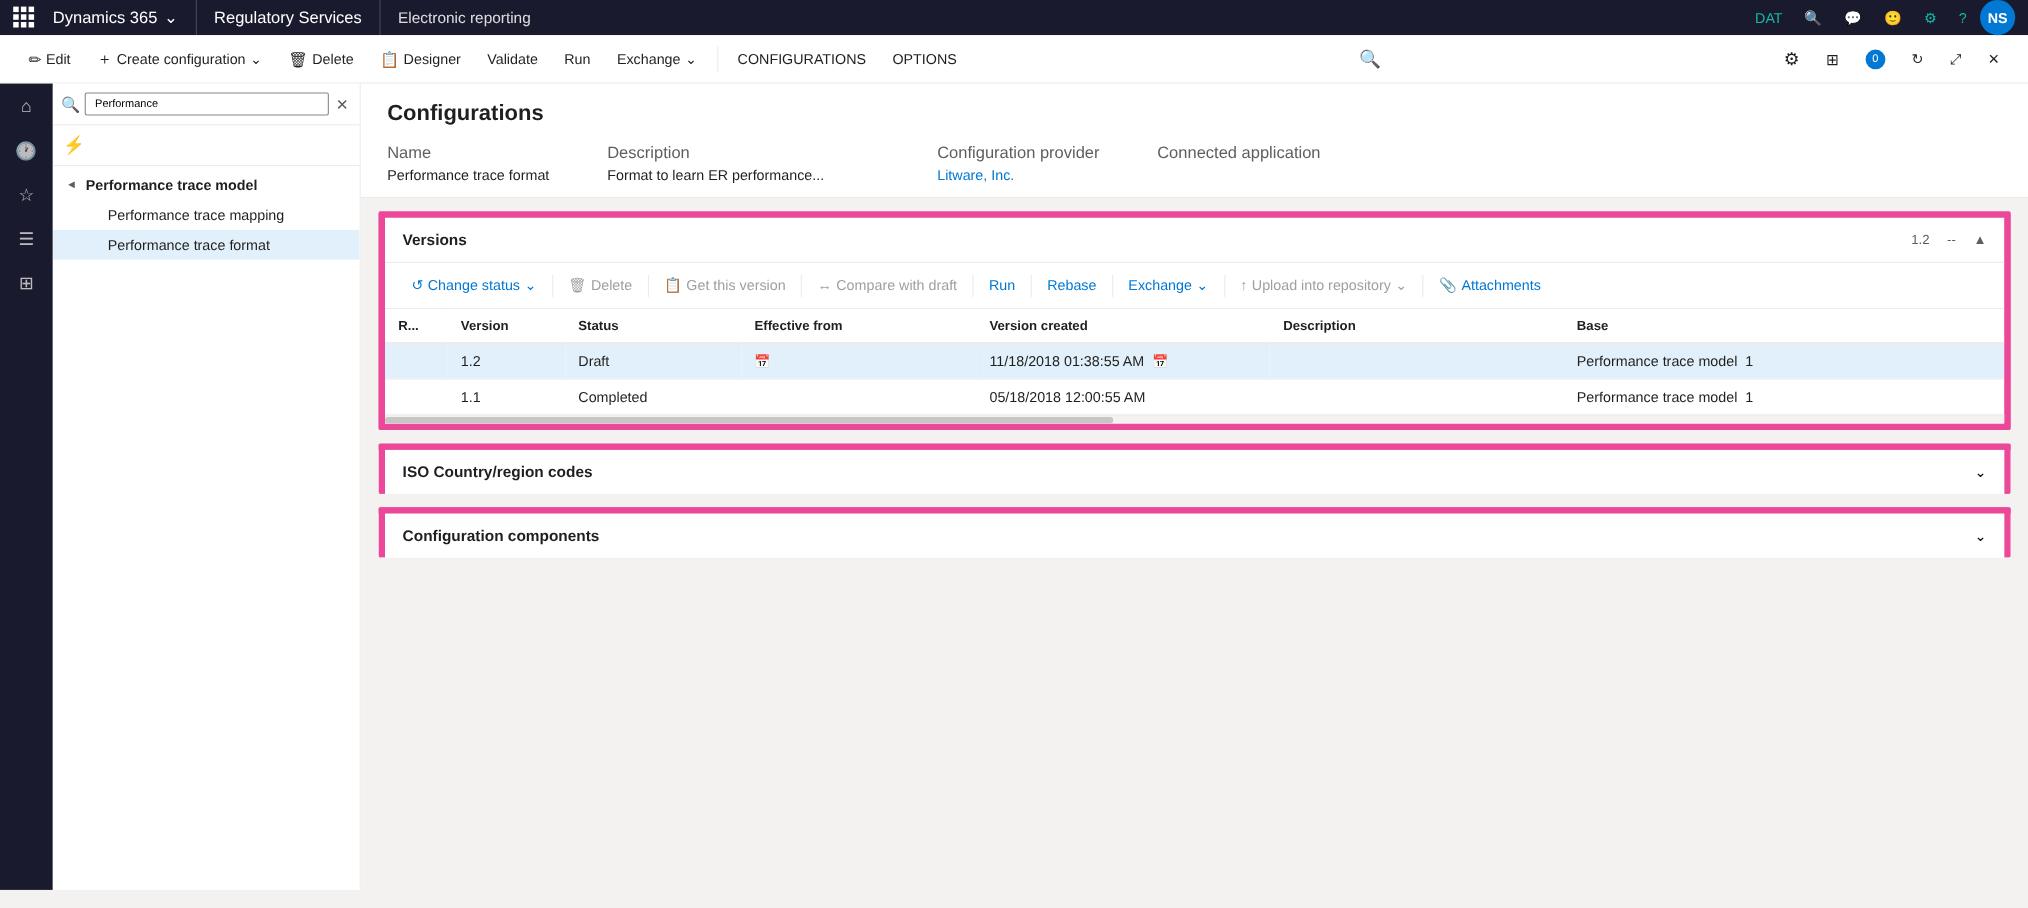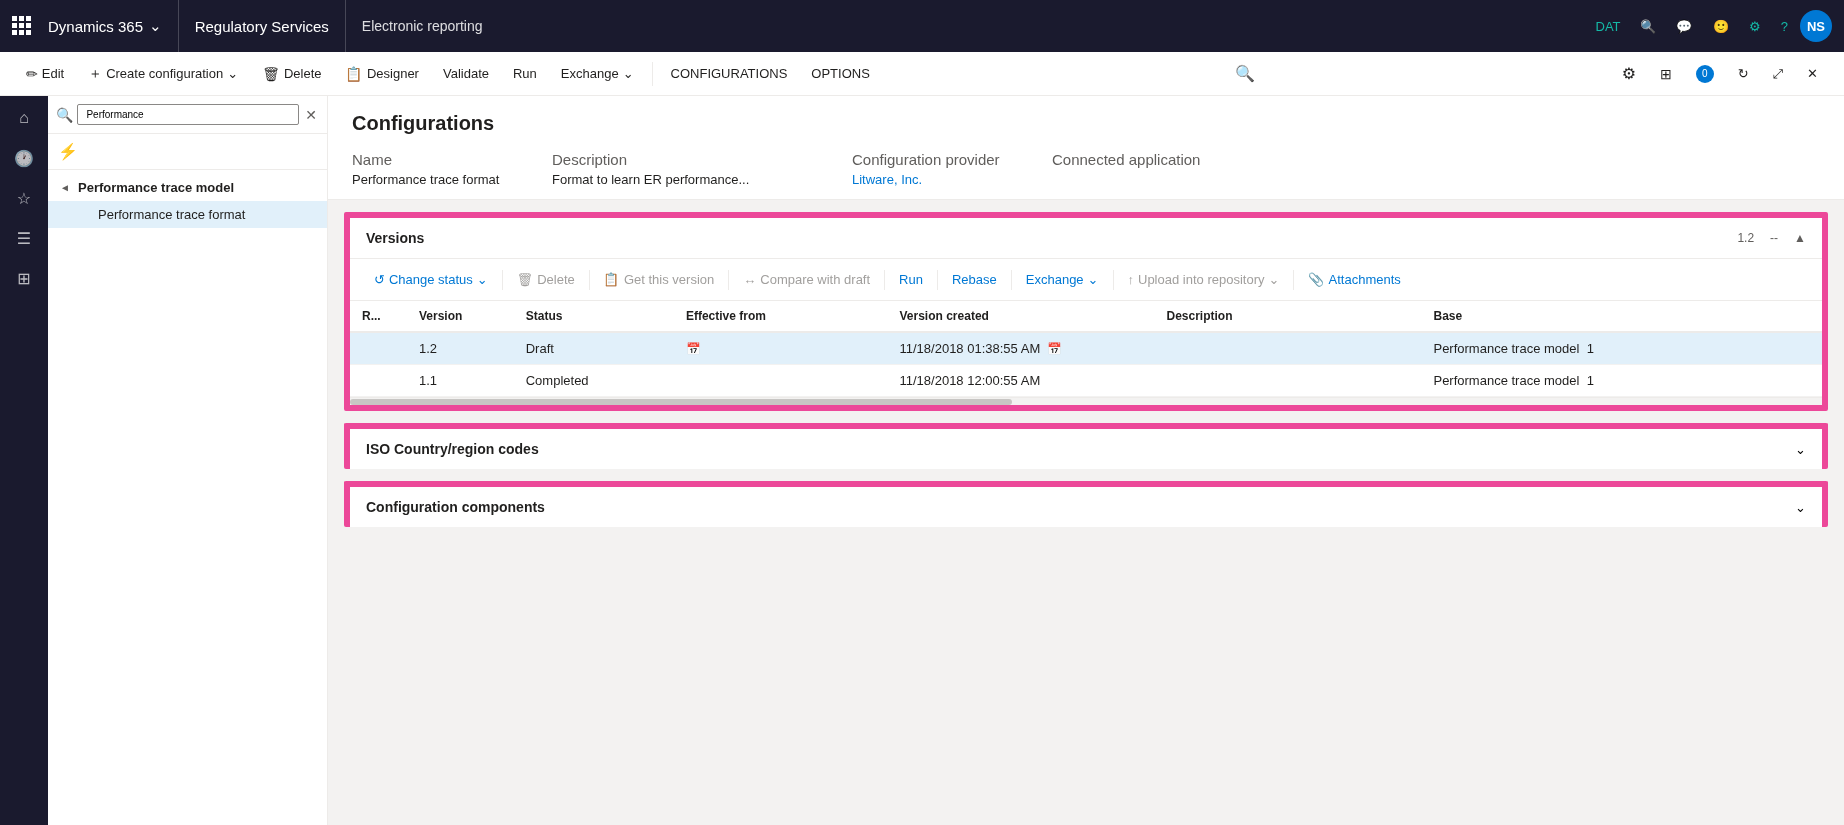--- a/index.html
+++ b/index.html
@@ -3,21 +3,21 @@
   <meta charset="utf-8">
   <style>
     * { box-sizing: border-box; margin: 0; padding: 0; }
     body { font-family: 'Segoe UI', sans-serif; font-size: 13px; background: #f3f2f1; overflow: hidden; }
 
     
     .top-nav {
       display: flex;
       align-items: center;
       background: #1a1a2e;
-      height: 52px;
+      height: 32px;
       color: white;
       padding: 0 12px;
       gap: 0;
     }
     .top-nav-grid {
       width: 20px;
       height: 20px;
       display: grid;
       grid-template-columns: repeat(3,5px);
       grid-template-rows: repeat(3,5px);
@@ -429,20 +429,24 @@
       <input type="text" value="Performance" style="">
       <button class="clear-btn">✕</button>
     </div>
     <div class="tree-actions">
       <button class="tree-action-btn">⚡</button>
     </div>
     <div class="tree-content">
       <div class="tree-item level-0">
         <span class="expand-icon">◄</span>
         <span>Performance trace model</span>
+      </div>
+      <div class="tree-item level-1">
+        <span class="expand-icon"></span>
+        <span>Performance trace mapping</span>
       </div>
       <div class="tree-item level-1 selected">
         <span class="expand-icon"></span>
         <span>Performance trace format</span>
       </div>
     </div>
   </div>
 
   <div class="main-content">
 
@@ -553,21 +557,21 @@
               <td></td>
               <td>
                 <span class="link">Performance trace model</span>&nbsp;&nbsp;1
               </td>
             </tr>
             <tr>
               <td></td>
               <td>1.1</td>
               <td>Completed</td>
               <td></td>
-              <td>11/18/2018 12:00:55 AM</td>
+              <td>05/18/2018 12:00:55 AM</td>
               <td></td>
               <td>Performance trace model&nbsp;&nbsp;1</td>
             </tr>
           </tbody>
         </table>
       </div>
 
       <div class="scroll-track">
         <div class="scroll-thumb"></div>
       </div>

